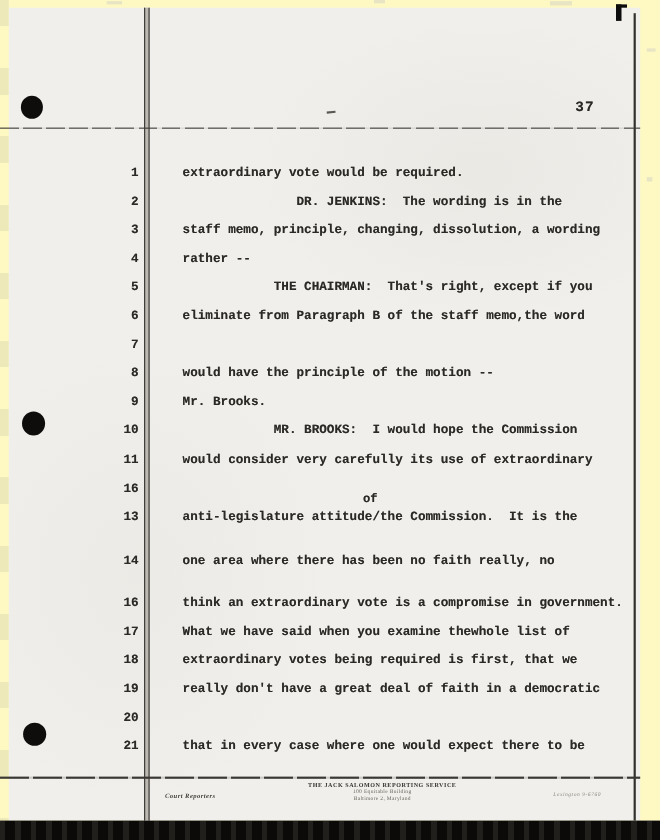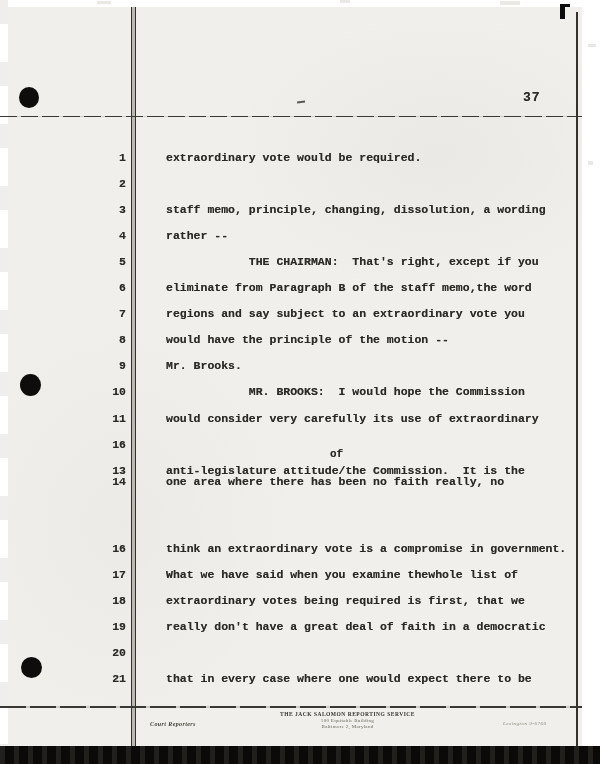--- a/index.html
+++ b/index.html
@@ -1,21 +1,21 @@
 <!DOCTYPE html>
 <html><head>
 <meta charset="utf-8">
 <style>
   html,body{margin:0;padding:0;}
   body{
     width:600px;height:764px;position:relative;overflow:hidden;
     background:#0f0e0d;
     font-family:"Liberation Mono","DejaVu Sans Mono",monospace;
   }
-  .scan{position:absolute;inset:0;background:#ffffff;}
+  .scan{position:absolute;inset:0;background:#fef9c3;}
   .page{
     position:absolute;left:8px;top:7px;width:574px;height:739px;
     background:#f0efeb;
     background-image:
       radial-gradient(ellipse 300px 200px at 75% 20%, rgba(120,115,100,0.05), transparent 70%),
       radial-gradient(ellipse 250px 300px at 20% 70%, rgba(120,115,100,0.04), transparent 70%);
   }
   
   .hole{position:absolute;border-radius:50%;background:#0e0d0c;}
   .hole1{left:19px;top:87px;width:20px;height:21px;}
@@ -110,40 +110,40 @@
   <div class="page-number">37</div>
   <div class="stray-dash"></div>
 
   <div id="transcript">
       <div class="trow" style="top: 151px;">
         <span class="ln">1</span>
         <span class="tx">extraordinary vote would be required.</span>
       </div>
       <div class="trow" style="top: 177.05px;">
         <span class="ln">2</span>
+        <span class="tx">               DR. JENKINS:  The wording is in the</span>
       </div>
       <div class="trow" style="top: 203.1px;">
         <span class="ln">3</span>
         <span class="tx">staff memo, principle, changing, dissolution, a wording</span>
       </div>
       <div class="trow" style="top: 229.15px;">
         <span class="ln">4</span>
         <span class="tx">rather --</span>
       </div>
       <div class="trow" style="top: 255.2px;">
         <span class="ln">5</span>
         <span class="tx">            THE CHAIRMAN:  That's right, except if you</span>
       </div>
       <div class="trow" style="top: 281.25px;">
         <span class="ln">6</span>
         <span class="tx">eliminate from Paragraph B of the staff memo,the word</span>
       </div>
       <div class="trow" style="top: 307.3px;">
         <span class="ln">7</span>
-        <span class="tx">regions and say subject to an extraordinary vote you</span>
       </div>
       <div class="trow" style="top: 333.35px;">
         <span class="ln">8</span>
         <span class="tx">would have the principle of the motion --</span>
       </div>
       <div class="trow" style="top: 359.4px;">
         <span class="ln">9</span>
         <span class="tx">Mr. Brooks.</span>
       </div>
       <div class="trow" style="top: 385.45px; padding-left: 36px;">
@@ -155,21 +155,21 @@
         <span class="tx">would consider very carefully its use of extraordinary</span>
       </div>
       <div class="trow" style="top: 437.55px;">
         <span class="ln">16</span>
       </div>
       <div class="trow" style="top: 463.6px;">
         <span class="ln">13</span>
         <span class="tx">anti-legislature attitude/the Commission.  It is the</span>
         <span class="ins">of</span>
       </div>
-      <div class="trow" style="top: 475px;">
+      <div class="trow" style="top: 504px;">
         <span class="ln">14</span>
         <span class="tx">one area where there has been no faith really, no</span>
       </div>
       <div class="trow" style="top: 541.75px;">
         <span class="ln">16</span>
         <span class="tx">think an extraordinary vote is a compromise in government.</span>
       </div>
       <div class="trow" style="top: 567.8px;">
         <span class="ln">17</span>
         <span class="tx">What we have said when you examine thewhole list of</span>

